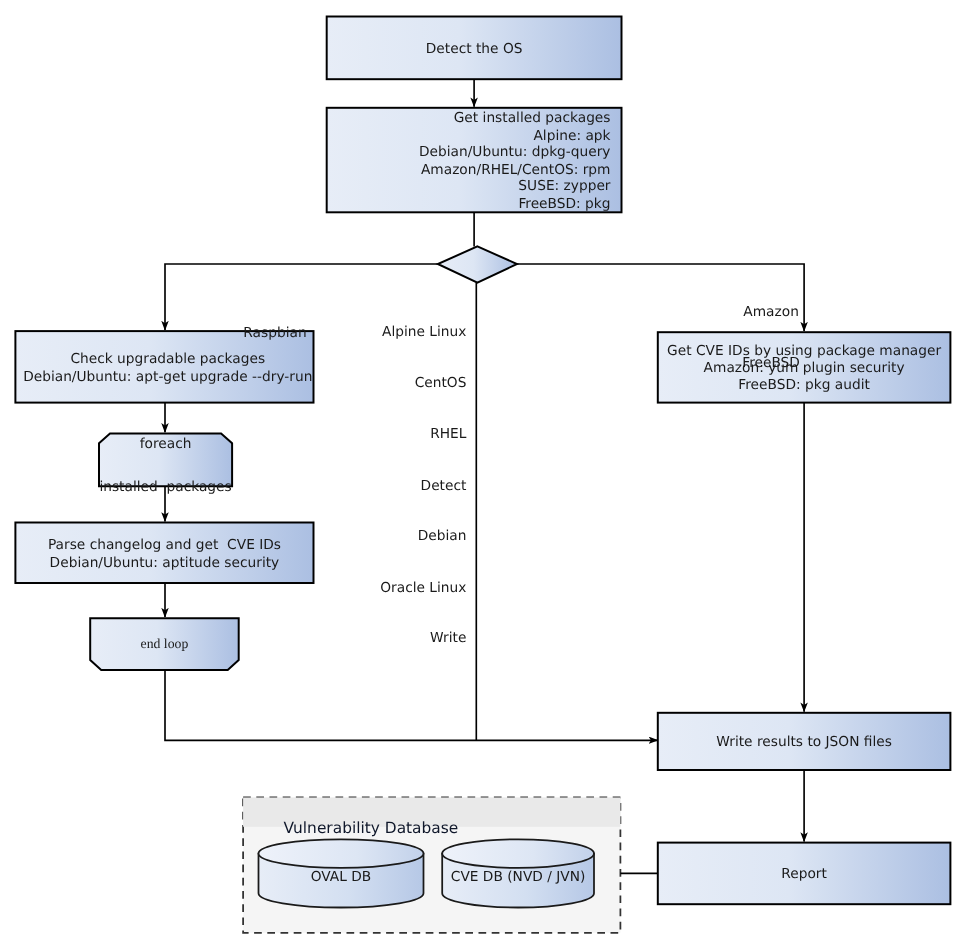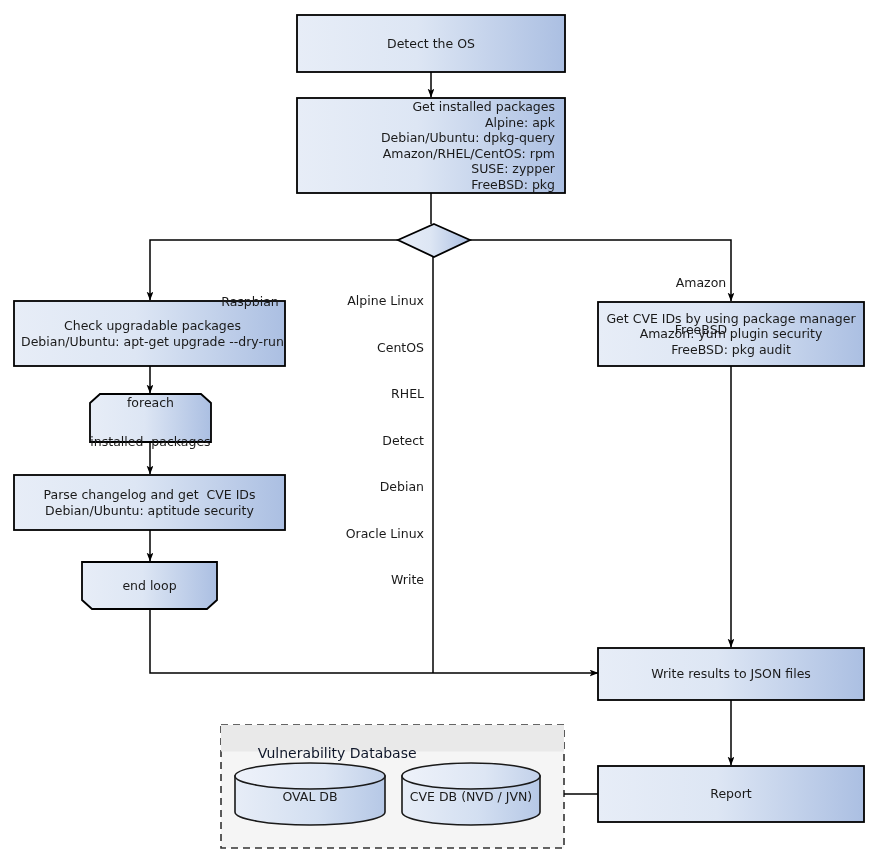--- a/index.html
+++ b/index.html
@@ -185,21 +185,21 @@
   <div class="node-text t-center" style="left:90px; top:394px; width:121px; height:56px;gap:23px;">
     <span>foreach</span>
     <span>installed  packages</span>
   </div>
 
   <div class="node-text t-center" style="left:14px; top:475px; width:271px; height:55px;">
     <span>Parse changelog and get  CVE IDs</span>
     <span>Debian/Ubuntu: aptitude security</span>
   </div>
 
-  <div class="node-text t-center" style="left:82px; top:562px; width:135px; height:47px;">
+  <div class="node-text t-center" style="left:82px; top:562px; width:135px; height:47px;font-family:Liberation Serif, serif;">
     <span>end loop</span>
   </div>
 
   <div class="node-text t-center" style="left:598px; top:302px; width:266px; height:64px;">
     <span>Get CVE IDs by using package manager</span>
     <span>Amazon: yum plugin security</span>
     <span>FreeBSD: pkg audit</span>
   </div>
 
   <div class="node-text t-center" style="left:598px; top:648px; width:266px; height:52px;border-radius:24px;">

